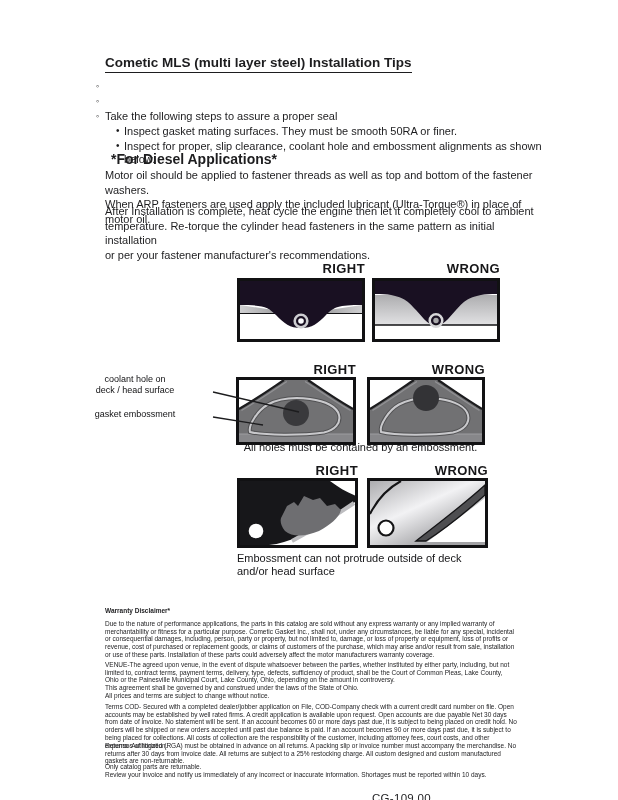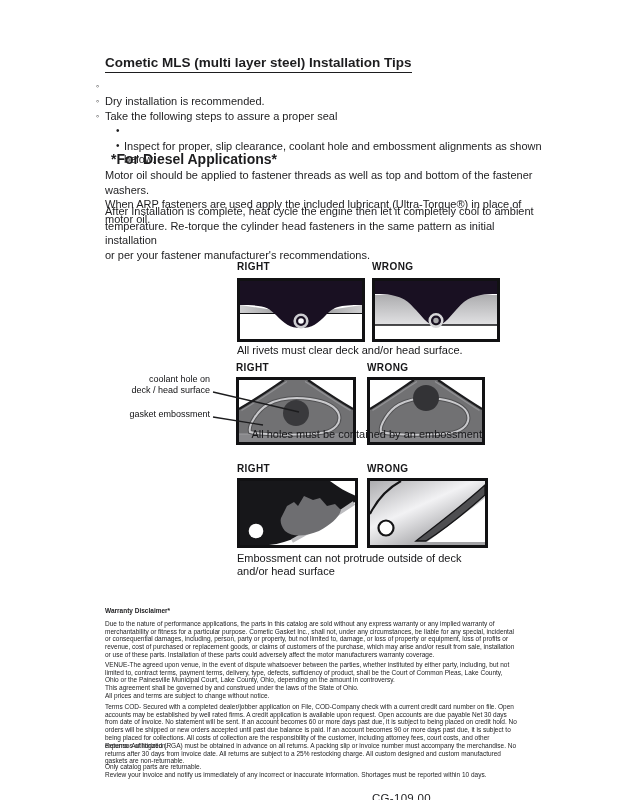--- a/index.html
+++ b/index.html
@@ -23,24 +23,24 @@
   .bullet-row { left: 96px; width: 460px; font-size: 11px; line-height: 13px; display: flex; }
   .bullet-row .marker { width: 9px; font-size: 9px; line-height: 13px; flex: 0 0 auto; }
   .sub-bullet-row { left: 116px; width: 450px; font-size: 11px; line-height: 13px; display: flex; }
   .sub-bullet-row .marker { width: 8px; font-size: 10px; line-height: 12px; flex: 0 0 auto; }
   .section-heading { left: 111px; font-size: 14px; font-weight: bold; }
   .body-para {
     left: 105px; width: 430px;
     font-size: 11px; line-height: 14.6px;
     white-space: pre-line;
   }
-  .rw-label { font-size: 10px; font-weight: bold; letter-spacing: 0.4px; text-align: left; color: #161618; }
+  .rw-label { font-size: 13px; font-weight: bold; letter-spacing: 0.4px; text-align: right; color: #161618; }
   .diagram-caption { font-size: 11px; line-height: 12.5px; white-space: pre-line; color: #161618; }
   .annotation {
-    font-size: 9px; line-height: 10.5px; text-align: right;
+    font-size: 9px; line-height: 10.5px; text-align: center;
     white-space: pre-line; color: #111113;
   }
   .legal-heading { left: 105px; font-size: 6.5px; font-weight: bold; color: #232325; }
   .legal-para {
     left: 105px; width: 412px;
     font-size: 6.5px; line-height: 7.7px;
     color: #232325; white-space: pre-line;
   }
   .doc-code { left: 372px; top: 760px; font-size: 11.5px; color: #232325; letter-spacing: 0.3px; }
   svg.diagram-box { display: block; }
@@ -50,28 +50,28 @@
 
 <div class="page">
 
   <div class="abs doc-title">Cometic MLS (multi layer steel) Installation Tips</div>
 
   <div class="abs bullet-row" style="top:48px">
     <span class="marker">◦</span>
   </div>
   <div class="abs bullet-row" style="top:63px">
     <span class="marker">◦</span>
-    <span>Dry installation is recommended.</span>
   </div>
   <div class="abs bullet-row" style="top:78px">
     <span class="marker">◦</span>
     <span>Take the following steps to assure a proper seal</span>
   </div>
   <div class="abs sub-bullet-row" style="top:93px">
     <span class="marker">•</span>
+    <span>Inspect gasket mating surfaces.  They must be smooth 50RA or finer.</span>
   </div>
   <div class="abs sub-bullet-row" style="top:108px">
     <span class="marker">•</span>
     <span>Inspect for proper, slip clearance, coolant hole and embossment alignments as shown below.</span>
   </div>
 
   <div class="abs section-heading" style="top:119px">*For Diesel Applications*</div>
   <div class="abs body-para" style="top:136px">Motor oil should be applied to fastener threads as well as top and bottom of the fastener washers.
 When ARP fasteners are used apply the included lubricant (Ultra-Torque®) in place of motor oil.</div>
   <div class="abs body-para" style="top:172px">After Installation is complete, heat cycle the engine then let it completely cool to ambient
@@ -110,21 +110,20 @@
     </defs>
     <rect x="1.5" y="1.5" width="125" height="61" fill="#ffffff" stroke="#111113" stroke-width="3"></rect>
     <rect x="3" y="17" width="122" height="30" fill="url(#gw3)"></rect>
     <path d="M3,3 H125 V16 C99,16 93,22 84,32 C75,42 72,47 64,47 C56,47 53,42 44,32 C35,22 29,16 3,16 Z" fill="#191022"></path>
     <rect x="3" y="47.5" width="122" height="13.5" fill="#ffffff"></rect>
     <path d="M3,47 H125" stroke="#111113" stroke-width="1.3"></path>
     <circle cx="64" cy="42.5" r="6.3" fill="none" stroke="#d8d8da" stroke-width="2.5"></circle>
     <circle cx="64" cy="42.5" r="2.7" fill="#a9a9ab"></circle>
   </svg>
 
-  <div class="abs diagram-caption" style="left:237px; top:312px">All rivets must clear deck and/or head surface.</div>
 
   <div class="abs rw-label" style="left:236px; top:330px; width:120px">RIGHT</div>
   <div class="abs rw-label" style="left:367px; top:330px; width:118px">WRONG</div>
 
   <div class="abs annotation" style="left:60px; top:342px; width:150px">coolant hole on
 deck / head surface</div>
   <div class="abs annotation" style="left:60px; top:377px; width:150px">gasket embossment</div>
 
   <svg class="abs diagram-box" style="left:236px; top:345px" width="120" height="68" viewBox="0 0 120 68">
     <rect x="1.5" y="1.5" width="117" height="65" fill="#717173" stroke="#111113" stroke-width="3"></rect>
@@ -154,21 +153,21 @@
     <path d="M14,55 C12,48 22,33 32,27.5 C42,22 57,20 73,22 C88,24 99,30 101,38 C103,46 97,53 86,55.5 C65,58.5 28,58.5 14,55 Z" fill="none" stroke="#515153" stroke-width="4"></path>
     <path d="M14,55 C12,48 22,33 32,27.5 C42,22 57,20 73,22 C88,24 99,30 101,38 C103,46 97,53 86,55.5 C65,58.5 28,58.5 14,55 Z" fill="none" stroke="#c9c9cc" stroke-width="2"></path>
     <circle cx="59" cy="21" r="13" fill="#333336"></circle>
   </svg>
 
   <svg class="abs" style="left:205px; top:352px; z-index:5" width="100" height="45" viewBox="0 0 100 45">
     <line x1="8" y1="8" x2="94" y2="28" stroke="#1c1c1e" stroke-width="1.3"></line>
     <line x1="8" y1="33" x2="58" y2="41" stroke="#1c1c1e" stroke-width="1.3"></line>
   </svg>
 
-  <div class="abs diagram-caption" style="left:236px; top:396px; width:249px; text-align:right">All holes must be contained by an embossment.</div>
+  <div class="abs diagram-caption" style="left:236px; top:409px; width:249px; text-align:center">All holes must be contained by an embossment.</div>
 
   <div class="abs rw-label" style="left:237px; top:431px; width:121px">RIGHT</div>
   <div class="abs rw-label" style="left:367px; top:431px; width:121px">WRONG</div>
 
   <svg class="abs diagram-box" style="left:237px; top:446px" width="121" height="70" viewBox="0 0 121 70">
     <rect x="1.5" y="1.5" width="118" height="67" fill="#ffffff" stroke="#111113" stroke-width="3"></rect>
     <path d="M3,3 L93,3 C101,9 109,14 118,17.5 L118,24 C96,40 76,52 62,58 C52,63 42,66 32,67 L3,67 Z" fill="#17171a"></path>
     <path d="M117,25 C92,42 72,54 55,63" stroke="#bdbdc0" stroke-width="4" fill="none"></path>
     <path d="M44,40 L50,28 L57,24 L61,28 L67,18 L76,22 L83,20 L90,28 L98,26 L104,32 C102,40 93,47 82,53 C70,58 56,60 48,53 C44,48 43,44 44,40 Z" fill="#6e6e71"></path>
     <circle cx="19" cy="53" r="7.3" fill="#ffffff"></circle>

